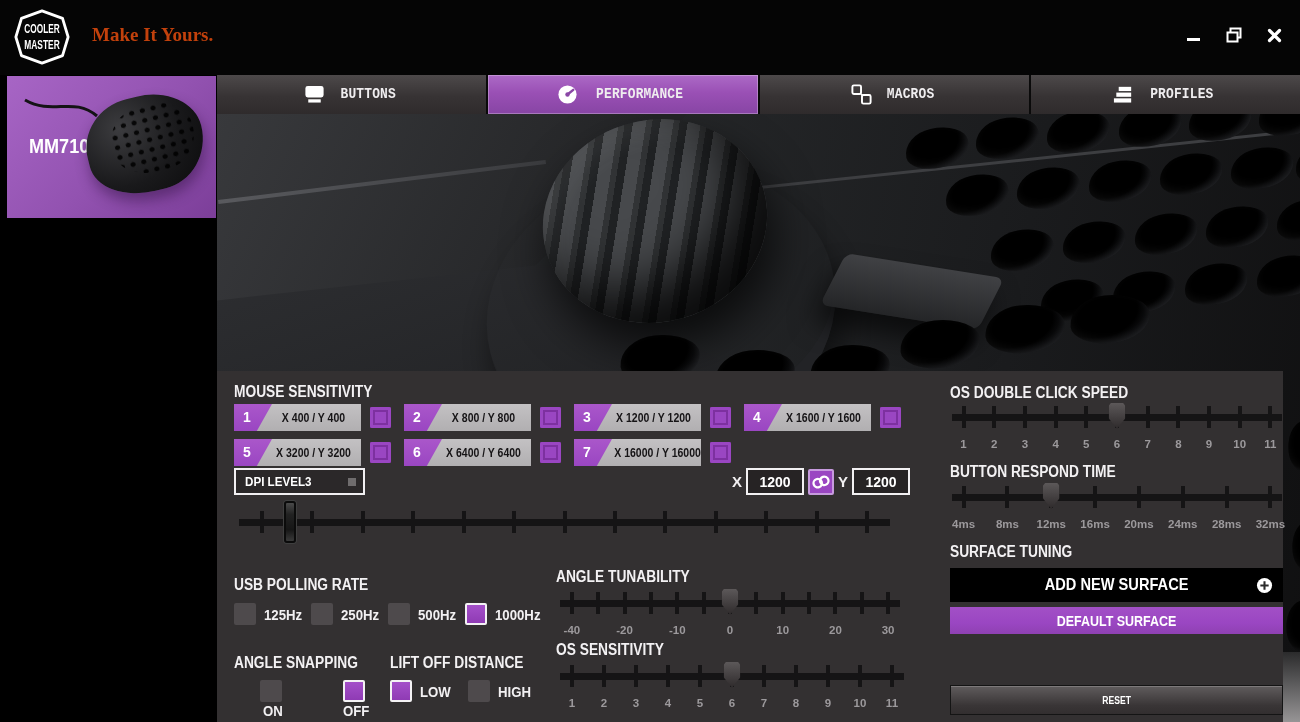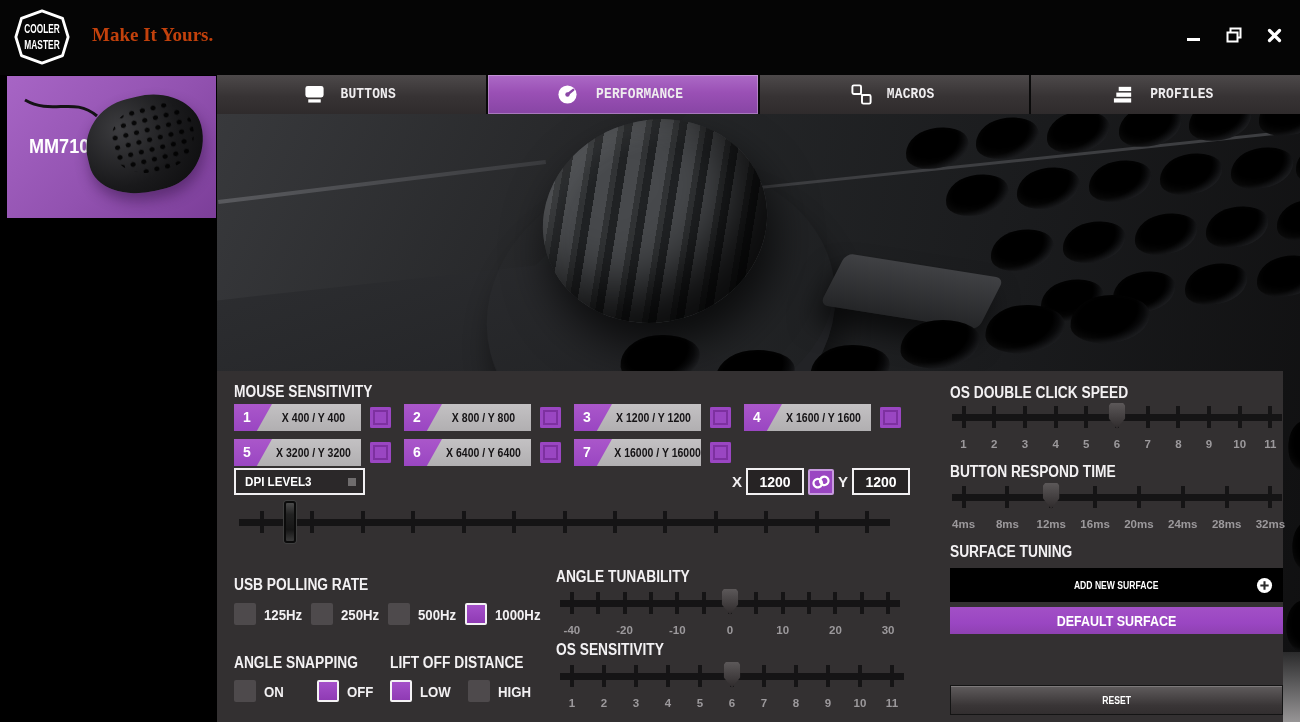--- a/index.html
+++ b/index.html
@@ -107,25 +107,25 @@
   .s-labels span{position:absolute;transform:translateX(-50%);color:#9c999c;font-size:11.5px;
     font-weight:bold;white-space:nowrap;}
 
   
   .checks{position:absolute;display:flex;align-items:center;column-gap:10px;}
   .chk{display:flex;align-items:center;cursor:pointer;}
   .chk .box{width:22px;height:22px;box-sizing:border-box;background:#4e4a4c;border-radius:2px;flex:0 0 auto;}
   .chk .box.on{background:linear-gradient(#a44fc9,#8f3bb4);border:2px solid #f4f2f4;}
   .chk .ctxt{margin-left:8px;color:#f2f0f2;font-weight:bold;font-size:15px;transform:scaleX(.88);
     transform-origin:0 50%;white-space:nowrap;}
-  .cell77{width:67px;} .cell83{width:73px;} .cell78{width:68px;}
+  .cell77{width:67px;} .cell83{width:73px;flex-direction:column;} .cell78{width:68px;}
 
   
   .bar-black{position:absolute;left:733px;width:333px;height:34px;background:#000;display:flex;
-    align-items:center;justify-content:center;color:#fff;font-weight:bold;font-size:10px;cursor:pointer;}
+    align-items:center;justify-content:center;color:#fff;font-weight:bold;font-size:17px;cursor:pointer;}
   .bar-purple{position:absolute;left:733px;width:333px;height:27px;display:flex;align-items:center;
     justify-content:center;color:#fff;font-weight:bold;font-size:14.5px;cursor:pointer;
     background:linear-gradient(#a250c6,var(--accent,#9a46c2) 60%,#8f41b2);}
   .plus-ic{position:absolute;right:10px;top:9px;}
   .act-row{position:absolute;left:733px;top:314px;width:333px;display:flex;gap:3px;}
   .act-btn{flex:1;height:30px;border:1px solid #141414;box-sizing:border-box;cursor:pointer;
     background:linear-gradient(#605c5d,#393536 70%,#322e2f);box-shadow:inset 0 1px 0 #7d797a;
     color:#fff;font-weight:bold;font-size:10px;display:flex;align-items:center;justify-content:center;
     font-family:inherit;}
 </style>

